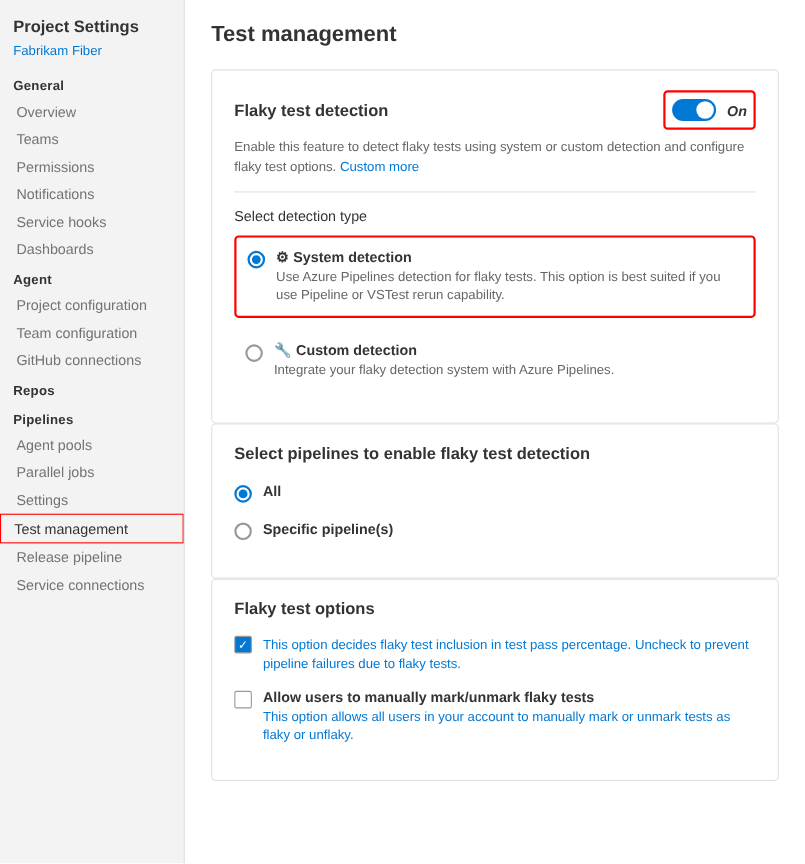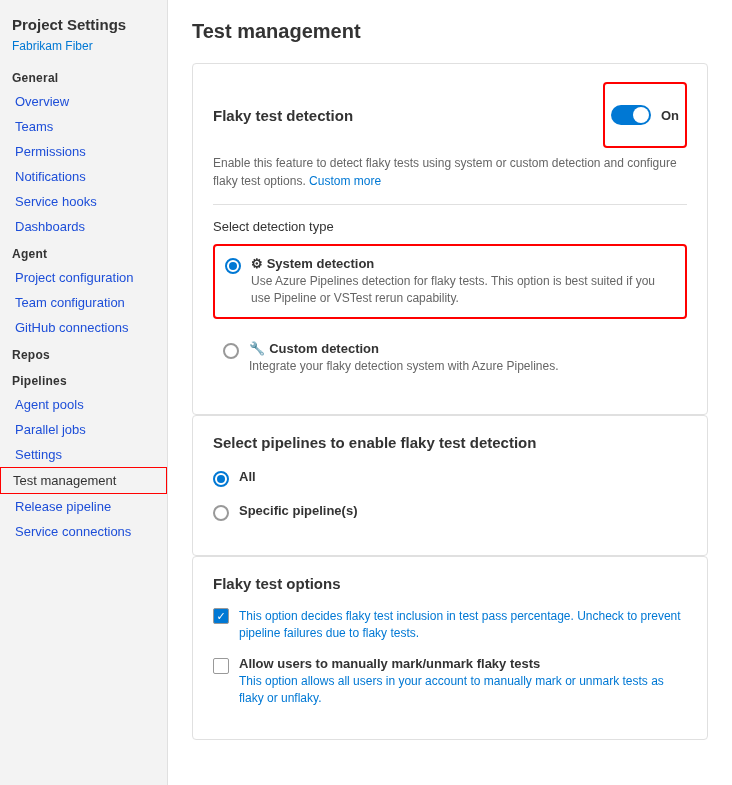--- a/index.html
+++ b/index.html
@@ -30,21 +30,21 @@
     .sidebar-section {
       font-size: 12px;
       font-weight: 700;
       color: #333;
       padding: 8px 12px 4px 12px;
       letter-spacing: 0.02em;
     }
     .sidebar-item {
       padding: 5px 12px;
       cursor: pointer;
-      color: #1d4ed8;
+      color: #737373;
       font-size: 13px;
       border-left: 3px solid transparent;
     }
     .sidebar-item.highlighted {
       border: 1.5px solid red;
       color: #333;
     }
 
     
     .main {
@@ -90,22 +90,23 @@
       color: #0078d4;
       text-decoration: none;
     }
 
     
     .toggle-container {
       display: flex;
       align-items: center;
       border: 2px solid red;
       border-radius: 4px;
-      padding: 21px 6px;
+      padding: 6px 6px;
       gap: 10px;
+      font-style: italic;
     }
     .toggle-switch {
       position: relative;
       width: 40px;
       height: 20px;
     }
     .toggle-track {
       width: 40px;
       height: 20px;
       background: #0078d4;

